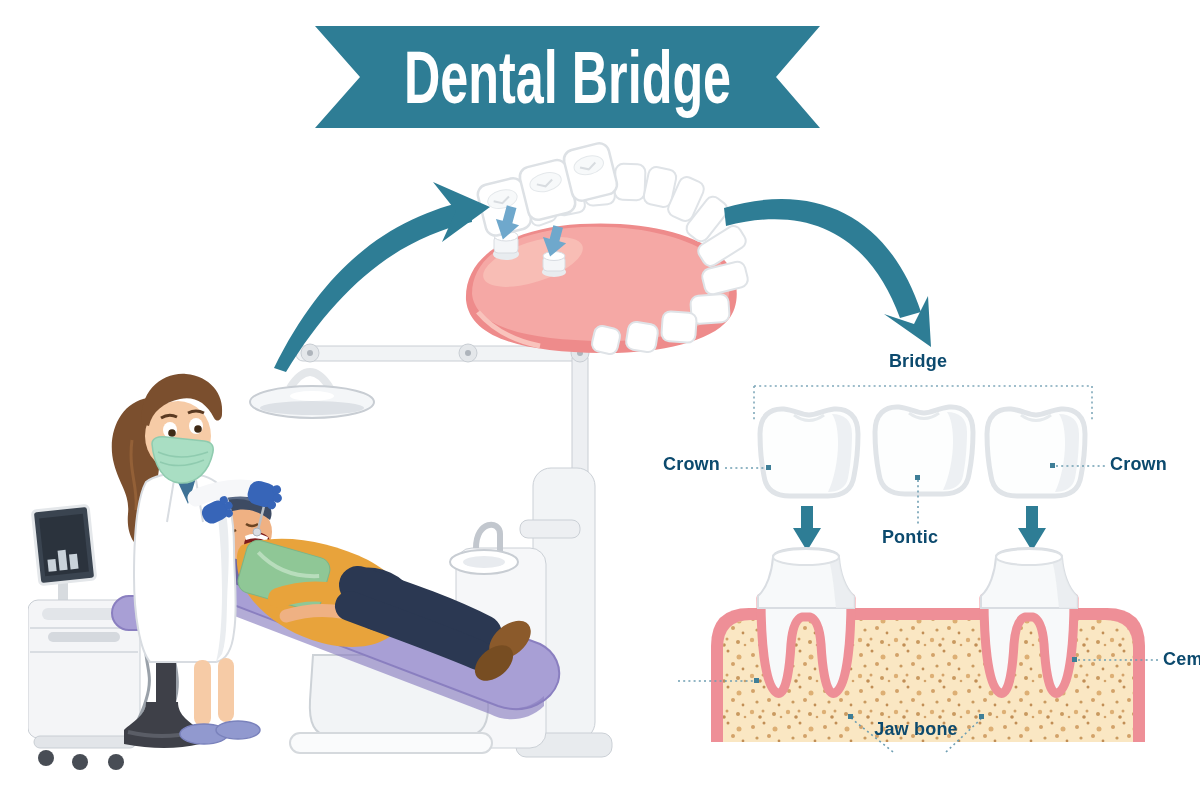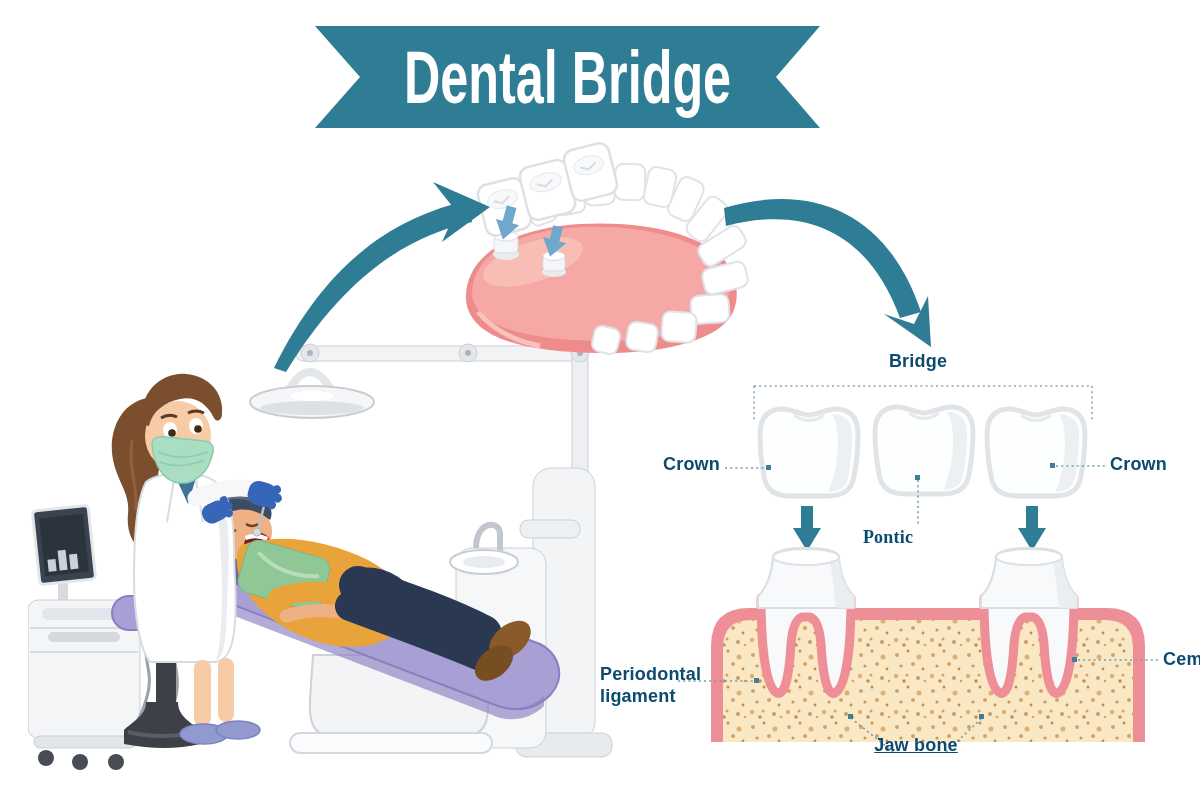--- a/index.html
+++ b/index.html
@@ -315,21 +315,20 @@
 <div class="title-box">
   <span class="title-text">Dental Bridge</span>
 </div>
 
 <div class="lbl center" style="left:845px;top:351px;width:90px;">Bridge</div>
 
 <div class="lbl right" style="left:627px;top:454px;width:65px;">Crown</div>
 
 <div class="lbl" style="left:1082px;top:454px;">Crown</div>
 
-<div class="lbl center" style="left:815px;top:527px;width:90px;font-family:Liberation Serif, serif;">Pontic</div>
-
-<div class="lbl wrap" style="left:572px;top:664px;width:110px;">Periodontal ligament</div>
+<div class="lbl center" style="left:837px;top:527px;width:90px;">Pontic</div>
+
 
 <div class="lbl" style="left:1135px;top:649px;">Cementum</div>
 
-<div class="lbl center" style="left:838px;top:735px;width:100px;text-decoration:underline;">Jaw bone</div>
+<div class="lbl center" style="left:838px;top:719px;width:100px;">Jaw bone</div>
 
 </div>
 
 </body></html>

